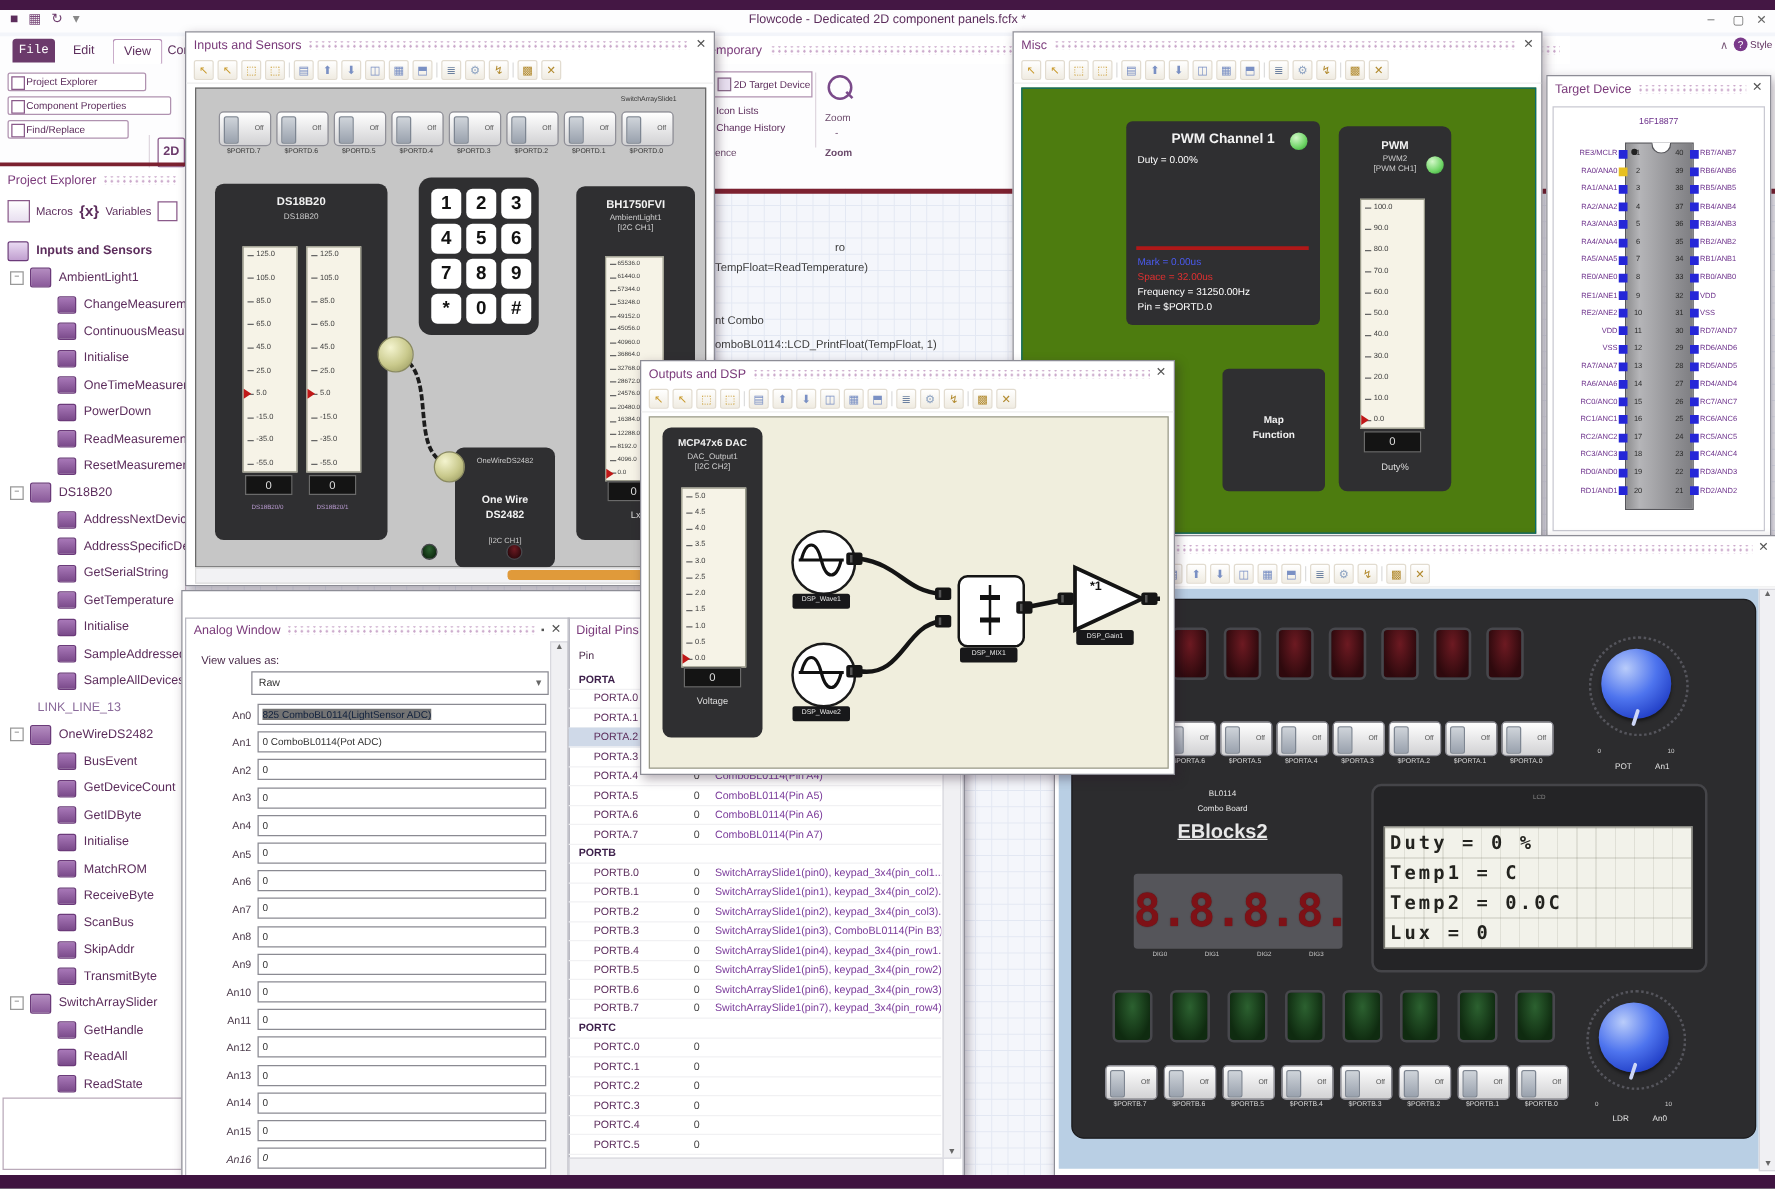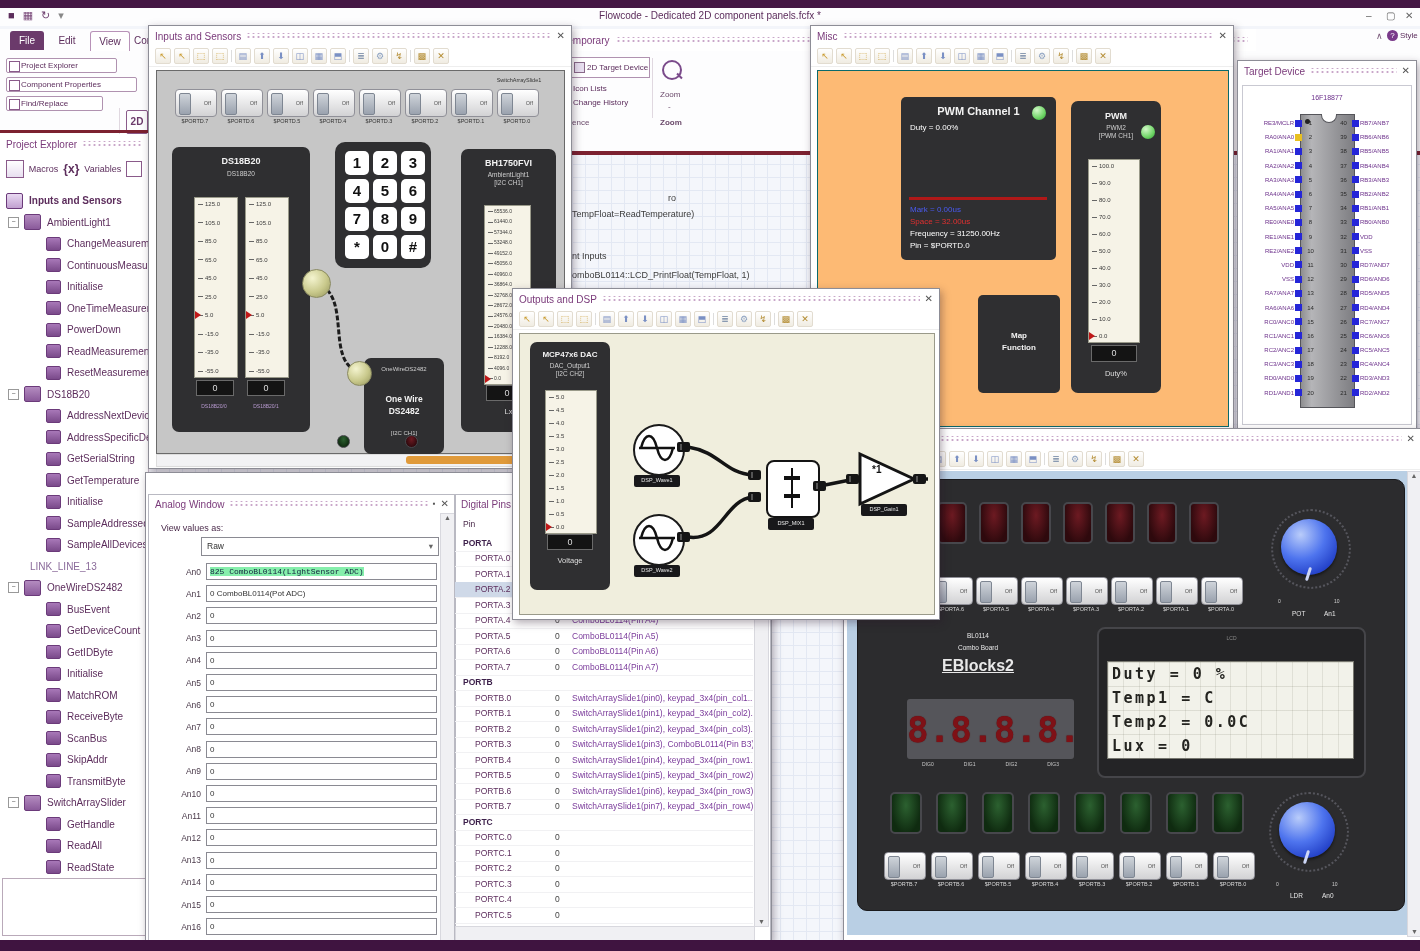--- a/index.html
+++ b/index.html
@@ -8,21 +8,21 @@
          -webkit-font-smoothing:antialiased;}
   .abs{position:absolute;}
   
   .topbar{left:0;top:0;width:1420px;height:8px;background:#441744;}
   .titlerow{left:0;top:8px;width:1420px;height:18px;background:#fdfdfe;}
   .app-title{font-size:10px;color:#5c2d5c;}
   .qicon{font-size:11px;line-height:12px;}
   .winctl{font-size:10px;color:#666;}
   .tabs{left:0;top:29px;width:1420px;height:23px;background:#fdfdfe;border-bottom:1px solid #e0d5e0;}
   .tab{position:absolute;top:2px;height:19px;line-height:19px;text-align:center;font-size:10px;color:#5c2d5c;border-radius:3px 3px 0 0;overflow:hidden;}
-  .tab.filetab{background:#6b3a6b;color:#fff;}
+  .tab.filetab{background:#6b3a6b;color:#fff;font-family:Liberation Mono, monospace;}
   .tab.active{background:#fff;border:1px solid #b892b8;border-bottom:none;}
   .ribbon{left:0;top:52px;width:1420px;height:99px;background:#fdfdfe;}
   .rbtn{position:absolute;border:1px solid #b092b0;background:#fff;color:#5c2d5c;font-size:8px;line-height:13px;padding:0 3px 0 14px;white-space:nowrap;border-radius:2px;}
   .rbtn i{position:absolute;left:2px;top:2px;width:9px;height:9px;background:#fff;border:1px solid #8a5a8a;}
   .glabel{position:absolute;font-size:8px;color:#6b4a6b;}
   .vsep{position:absolute;width:1px;background:#e0d8e0;}
   .chk{position:absolute;font-size:8px;color:#5c2d5c;white-space:nowrap;}
   .chk i{display:inline-block;width:8px;height:8px;border:1px solid #8a6a8a;background:#fff;vertical-align:-1px;margin-right:3px;}
   .toggle2d{position:absolute;border:1px solid #b092b0;background:#fff;}
   .mag{position:absolute;width:16px;height:16px;border:2px solid #7a4a8a;border-radius:50%;}
@@ -77,21 +77,21 @@
   .pinrow .sq.hl{background:#e8c020;}
   .pinrow .num{width:15px;text-align:center;font-size:6px;color:#2a2a2a;}
   .pinrow .gap{flex:1;}
   .treerow{position:relative;height:21.5px;display:flex;align-items:center;font-size:10px;color:#5c2d5c;white-space:nowrap;overflow:hidden;}
   .ticon{display:inline-block;width:15px;height:14px;background:linear-gradient(#b48cc0,#8a5a9a);border:1px solid #6b3a7a;border-radius:2px;margin-right:6px;flex:none;}
   .ticon.m{width:13px;height:12px;background:linear-gradient(#a878b8,#7a4a8a);box-shadow:-3px 0 0 -4px #7a4a8a,3px 0 0 -4px #7a4a8a;}
   .texp{display:inline-block;width:9px;height:9px;border:1px solid #999;background:#fff;font-size:7px;line-height:7px;text-align:center;color:#555;margin-right:5px;flex:none;}
   .fldrow{position:absolute;display:flex;align-items:center;}
   .fldrow .lab{width:44px;text-align:right;font-size:8.5px;color:#4a3a4a;padding-right:5px;flex:none;}
   .fldrow .fld{flex:1;height:15px;border:1px solid #8a8a92;background:#fff;font-size:8px;line-height:15px;padding:0 3px;overflow:hidden;white-space:nowrap;color:#333;}
-  .fldrow .fld .sel{background:#86efac;color:#10203c;font-family:Liberation Mono, monospace;}
+  .fldrow .fld .sel{background:#737373;color:#10203c;}
   .dgrow{position:absolute;left:0;display:flex;align-items:center;height:15.5px;width:100%;border-bottom:1px solid #f1f1f3;font-size:8.5px;color:#5c2d5c;white-space:nowrap;overflow:hidden;}
   .dgrow .nm{flex:none;}
   .dgrow .vl{position:absolute;left:100px;color:#444;}
   .dgrow .ds{position:absolute;left:117px;color:#7a3a9a;}
   .dgrow.grp{font-weight:bold;color:#3c1f4a;}
   .dgrow.sel{background:#cfd9e8;}
   .sbar{position:absolute;background:#f0f0f3;border:1px solid #d8d8de;font-size:7px;color:#666;text-align:center;}
   .lcdtxt{position:absolute;font-family:"DejaVu Sans Mono",monospace;font-weight:bold;font-size:15px;letter-spacing:2.5px;color:#23231f;white-space:pre;}
   .seg{font-family:"DejaVu Sans Mono",monospace;font-weight:bold;font-size:36px;color:#7e1116;text-shadow:0 0 1px #50090c;}
   .seglbl{font-size:5px;color:#c9c9c9;}
@@ -152,21 +152,21 @@
     <div class="abs" style="left:1376px;top:-21px;font-size:9px;color:#7a5a7a;">∧</div>
     <div class="abs" style="left:1387px;top:-22px;width:11px;height:11px;border-radius:50%;background:#7a3a8a;color:#fff;font-size:8px;text-align:center;line-height:11px;">?</div>
     <div class="abs" style="left:1400px;top:-21px;font-size:8px;color:#5c2d5c;">Style</div>
   </div>
 
   <div class="abs maroon" style="left:0;top:130px;width:148px;height:3px;"></div>
   <div class="abs canvas">
       <div id="fragments">
         <div class="frag" style="left: 668px; top: 42px;">ro</div>
         <div class="frag" style="left: 572px; top: 58px;">TempFloat=ReadTemperature)</div>
-        <div class="frag" style="left: 572px; top: 100px;">nt Inputs</div>
+        <div class="frag" style="left: 572px; top: 100px;">nt Combo</div>
         <div class="frag" style="left: 572px; top: 119px;">omboBL0114::LCD_PrintFloat(TempFloat, 1)</div>
       </div>
     </div>
   <div class="abs maroon" style="left:0;top:151px;width:1420px;height:4px;z-index:1;"></div>
 
   <div class="abs" style="left:400px;top:29px;width:840px;height:22px;background:#fff;z-index:2;display:flex;align-items:center;gap:6px;padding:0 8px;">
     <span style="margin-left:130px;font-size:10px;color:#7a3a7a;white-space:nowrap;">Main Temporary</span>
     <span class="dots"></span>
   </div>
 
@@ -505,21 +505,21 @@
         <span class="tbi" style="color: rgb(122, 144, 196); background: linear-gradient(rgb(255, 255, 255), rgb(240, 236, 226)); border: 1px solid rgb(226, 220, 208);">▦</span>
         <span class="tbi" style="color: rgb(122, 144, 196); background: linear-gradient(rgb(255, 255, 255), rgb(240, 236, 226)); border: 1px solid rgb(226, 220, 208);">⬒</span>
         <span class="tsep"></span>
         <span class="tbi" style="color: rgb(107, 128, 160); background: linear-gradient(rgb(255, 255, 255), rgb(240, 236, 226)); border: 1px solid rgb(226, 220, 208);">≣</span>
         <span class="tbi" style="color: rgb(138, 160, 192); background: linear-gradient(rgb(255, 255, 255), rgb(240, 236, 226)); border: 1px solid rgb(226, 220, 208);">⚙</span>
         <span class="tbi" style="color: rgb(178, 138, 46); background: linear-gradient(rgb(255, 255, 255), rgb(240, 236, 226)); border: 1px solid rgb(226, 220, 208);">↯</span>
         <span class="tsep"></span>
         <span class="tbi" style="color: rgb(178, 138, 46); background: linear-gradient(rgb(255, 255, 255), rgb(240, 236, 226)); border: 1px solid rgb(226, 220, 208);">▩</span>
         <span class="tbi" style="color: rgb(178, 138, 46); background: linear-gradient(rgb(255, 255, 255), rgb(240, 236, 226)); border: 1px solid rgb(226, 220, 208);">✕</span>
       </div>
-    <div class="abs" style="left:6px;top:44px;width:410px;height:355px;background:#fdba74;border:1px solid #0a6a6c;">
+    <div class="abs" style="left:6px;top:44px;width:410px;height:355px;background:#4d7c0f;border:1px solid #0a6a6c;">
       <div class="darkcomp" style="left:83px;top:26px;width:155px;height:163px;border-radius:5px;">
         <div class="dc-title" style="margin-top:8px;font-size:11px;">PWM Channel 1</div>
         <div style="position:absolute;right:10px;top:9px;width:14px;height:14px;border-radius:50%;background:radial-gradient(circle at 35% 30%,#d2f8c8,#6ed465 60%,#2e9a30);"></div>
         <div style="position:absolute;left:9px;top:26px;font-size:8px;color:#fff;">Duty = 0.00%</div>
         <div style="position:absolute;left:8px;top:100px;width:138px;height:3px;background:#b01818;"></div>
         <div style="position:absolute;left:9px;top:108px;font-size:8px;color:#4a5af0;">Mark = 0.00us</div>
         <div style="position:absolute;left:9px;top:120px;font-size:8px;color:#e03030;">Space = 32.00us</div>
         <div style="position:absolute;left:9px;top:132px;font-size:8px;color:#fff;">Frequency = 31250.00Hz</div>
         <div style="position:absolute;left:9px;top:144px;font-size:8px;color:#fff;">Pin = $PORTD.0</div>
       </div>
@@ -820,21 +820,21 @@
             <span class="fld"><span>0</span></span>
           </div>
           <div class="fldrow" style="left: 8px; top: 378.8px; width: 280px;">
             <span class="lab">An14</span>
             <span class="fld"><span>0</span></span>
           </div>
           <div class="fldrow" style="left: 8px; top: 401px; width: 280px;">
             <span class="lab">An15</span>
             <span class="fld"><span>0</span></span>
           </div>
-          <div class="fldrow" style="left: 8px; top: 423.2px; width: 280px;">
+          <div class="fldrow" style="left: 8px; top: 423.2px; width: 280px; font-style: italic;">
             <span class="lab">An16</span>
             <span class="fld"><span>0</span></span>
           </div>
         </div>
       <div class="sbar" style="left:291px;top:18px;width:13px;height:426px;"><span>▲</span></div>
     </div>
 
     <div class="abs" style="left:308px;top:21px;width:315px;height:445px;border:1px solid #b9b9c2;">
       <div class="wtitle" style="height:18px;">
         <span class="t">Digital Pins</span>

